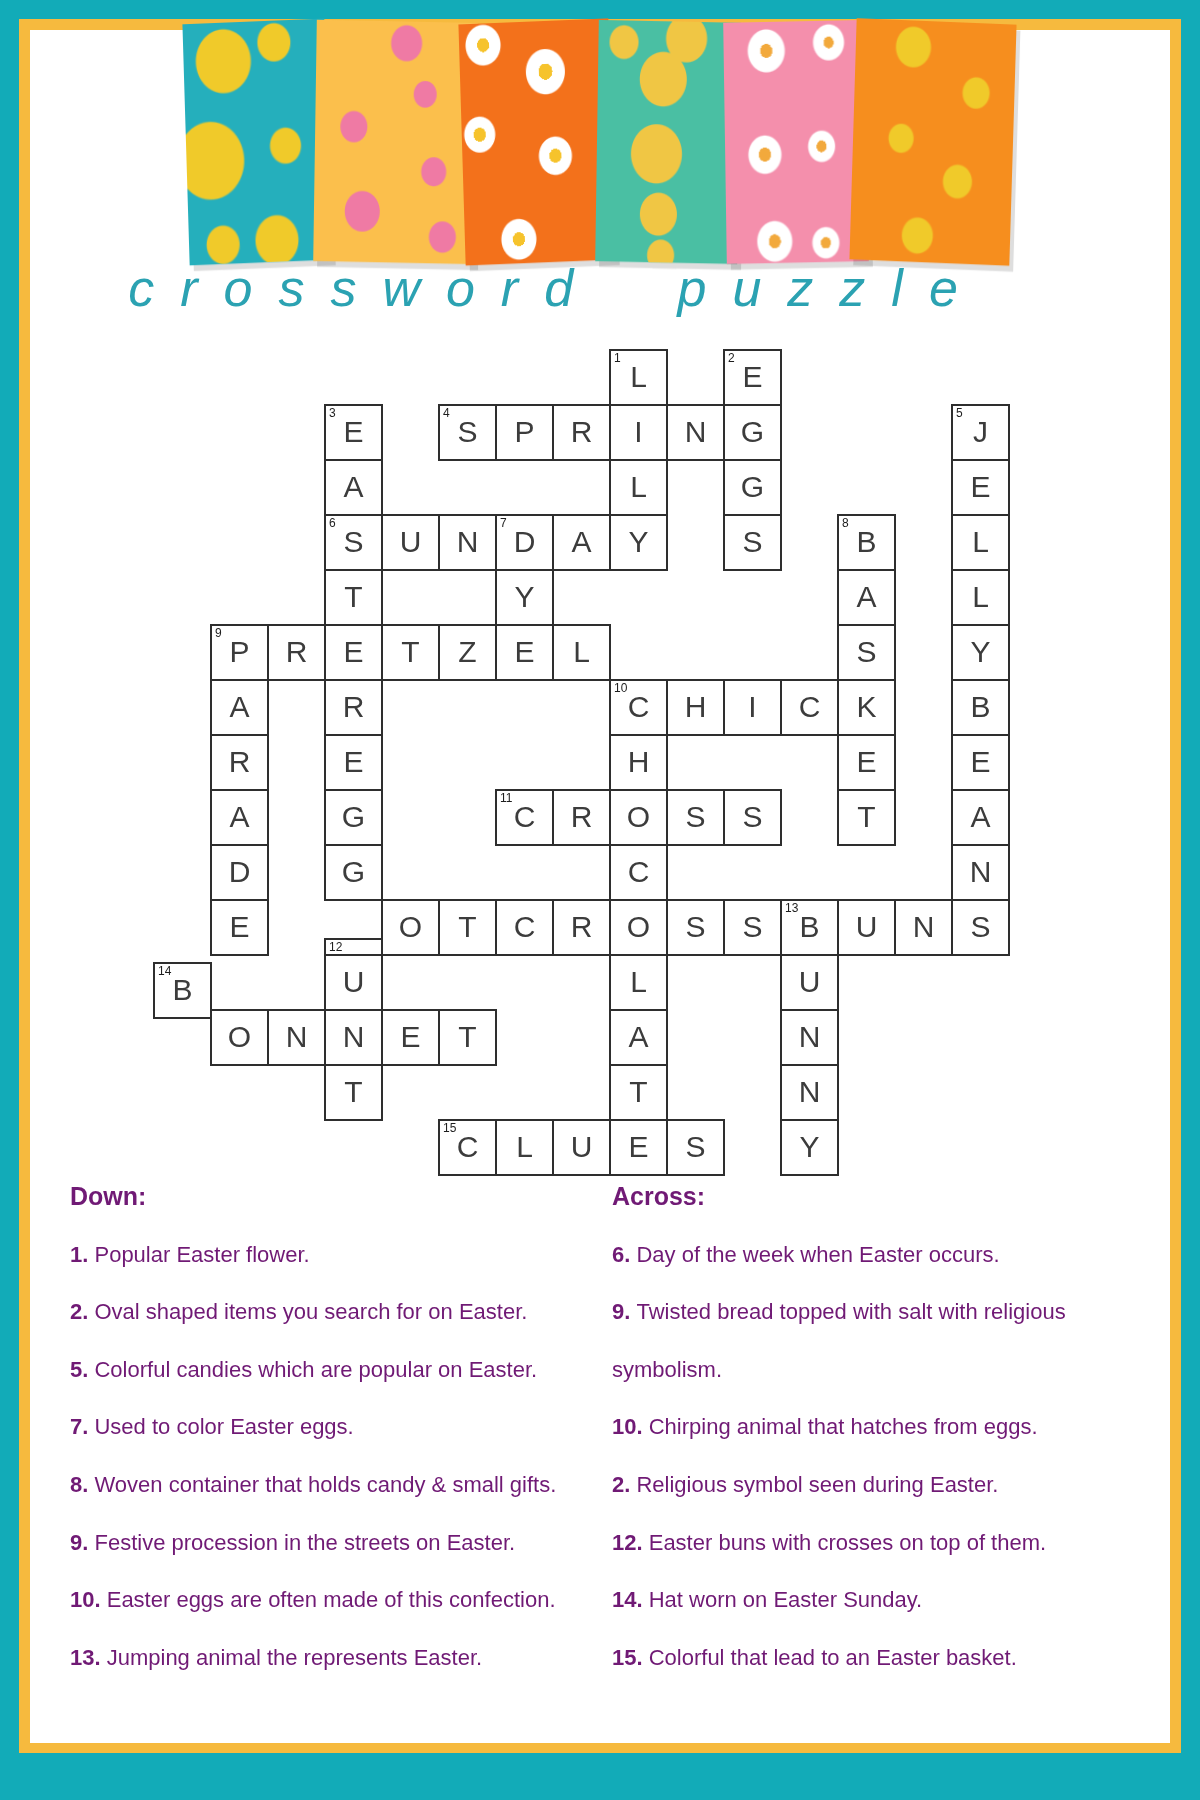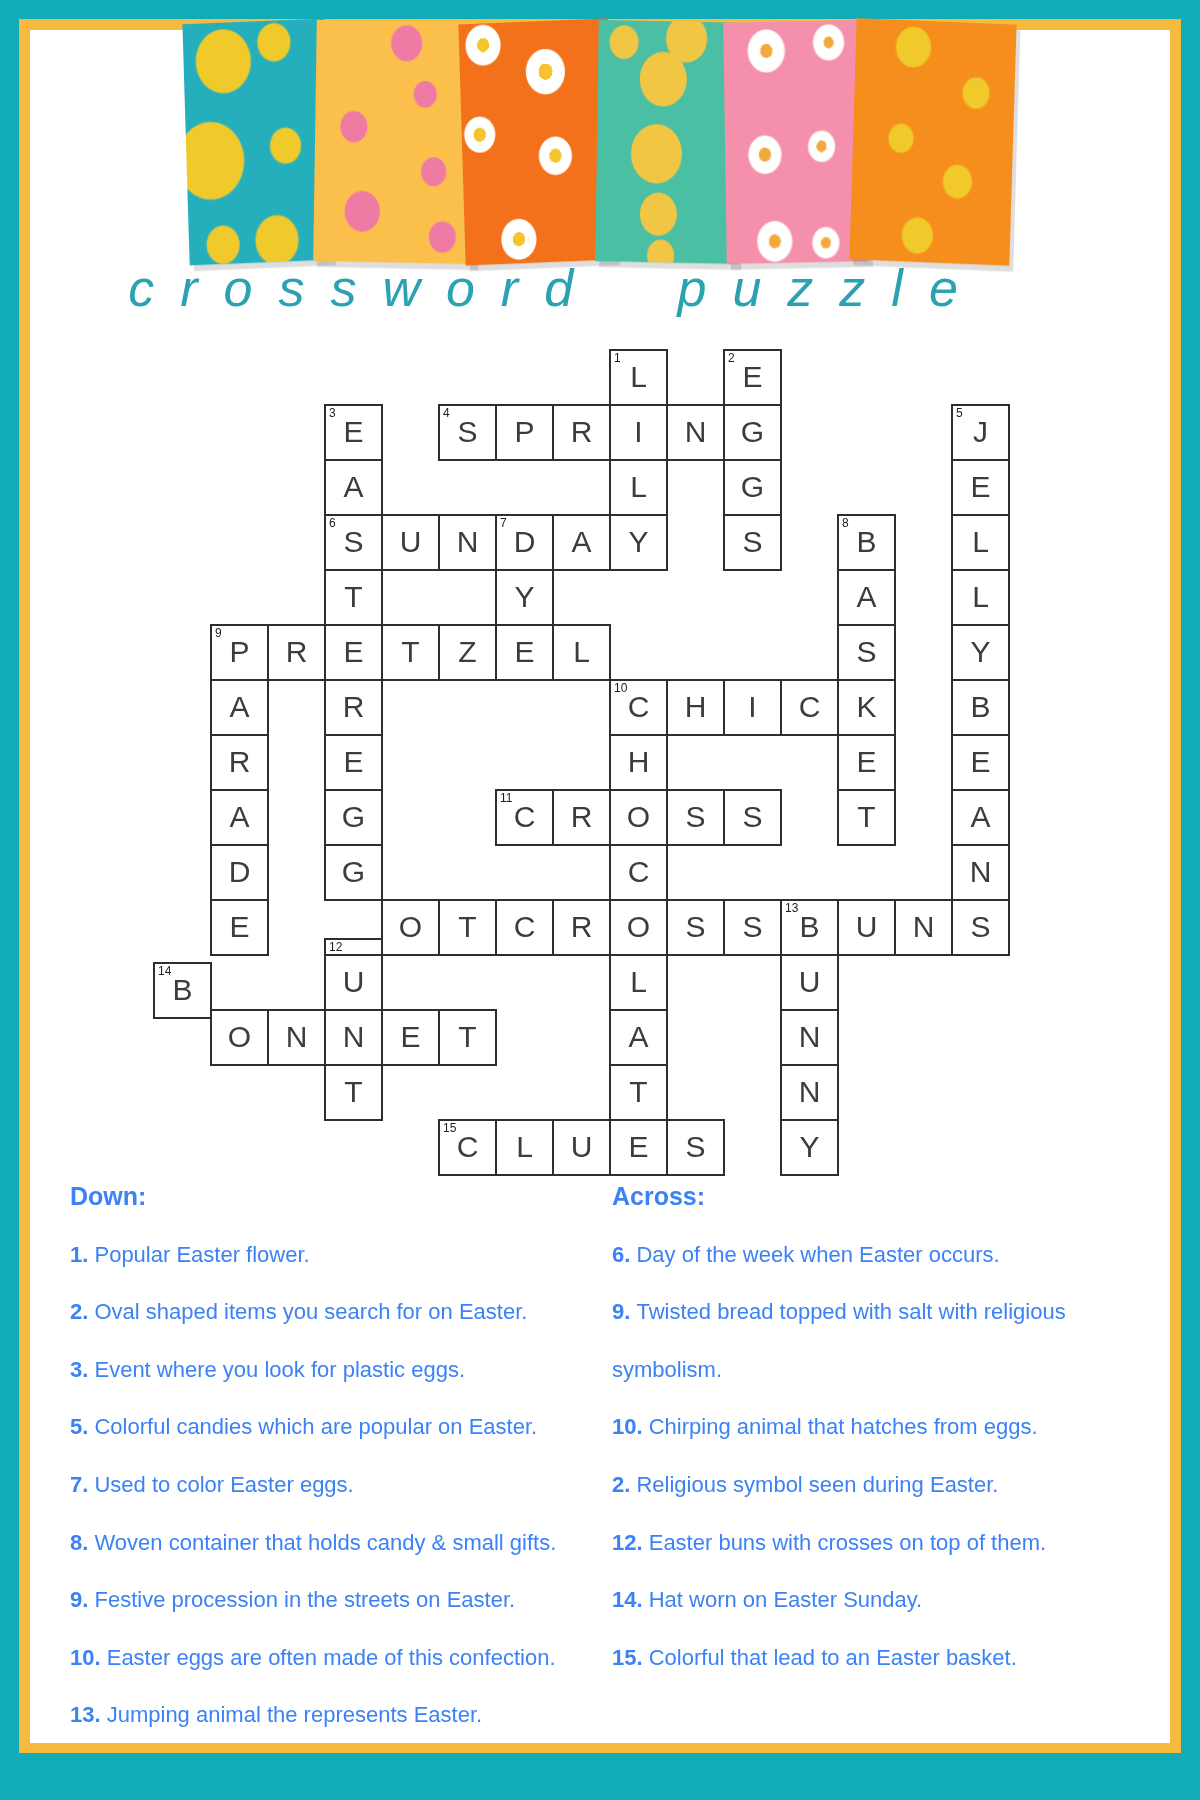--- a/index.html
+++ b/index.html
@@ -65,21 +65,21 @@
   .subtitle{position:absolute;left:0;top:258px;width:1112px;text-align:center;
             font-style:italic;font-size:52px;color:#2ba2b2;letter-spacing:26px;
             word-spacing:38px;white-space:nowrap;}
   
   .cell{position:absolute;width:59px;height:57px;box-sizing:border-box;
         border:2px solid #2e2e2e;background:#ffffff;}
   .cell .lt{position:absolute;left:0;right:0;top:9px;text-align:center;
             font-size:30px;color:#3c3c3c;font-weight:400;}
   .cell .nm{position:absolute;left:3px;top:0px;font-size:12px;color:#1d1d1d;}
   
-  .clues-col{position:absolute;top:1168px;font-size:22px;color:#3b82f6;}
+  .clues-col{position:absolute;top:1168px;font-size:22px;color:#701a75;}
   .clues-down{left:70px;width:560px;}
   .clues-across{left:612px;width:552px;}
   .clue,.clues-heading{line-height:57.6px;}
   .clues-heading{font-weight:700;font-size:25px;}
   .clue b{font-weight:700;}
   .clue{white-space:normal;}
   .clues-down .clue{white-space:nowrap;}
 </style>
 </head>
 <body>
@@ -407,21 +407,20 @@
       <div class="cell" style="left: 780px; top: 1119px;">
         <span class="lt">Y</span>
       </div>
     </div>
 
   <div class="clues-col clues-down">
     <div class="clues-heading">Down:</div>
     <div id="down-list">
         <div class="clue"><b>1. </b><span>Popular Easter flower.</span></div>
         <div class="clue"><b>2. </b><span>Oval shaped items you search for on Easter.</span></div>
-        <div class="clue"><b>3. </b><span>Event where you look for plastic eggs.</span></div>
         <div class="clue"><b>5. </b><span>Colorful candies which are popular on Easter.</span></div>
         <div class="clue"><b>7. </b><span>Used to color Easter eggs.</span></div>
         <div class="clue"><b>8. </b><span>Woven container that holds candy &amp; small gifts.</span></div>
         <div class="clue"><b>9. </b><span>Festive procession in the streets on Easter.</span></div>
         <div class="clue"><b>10. </b><span>Easter eggs are often made of this confection.</span></div>
         <div class="clue"><b>13. </b><span>Jumping animal the represents Easter.</span></div>
       </div>
   </div>
 
   <div class="clues-col clues-across">

